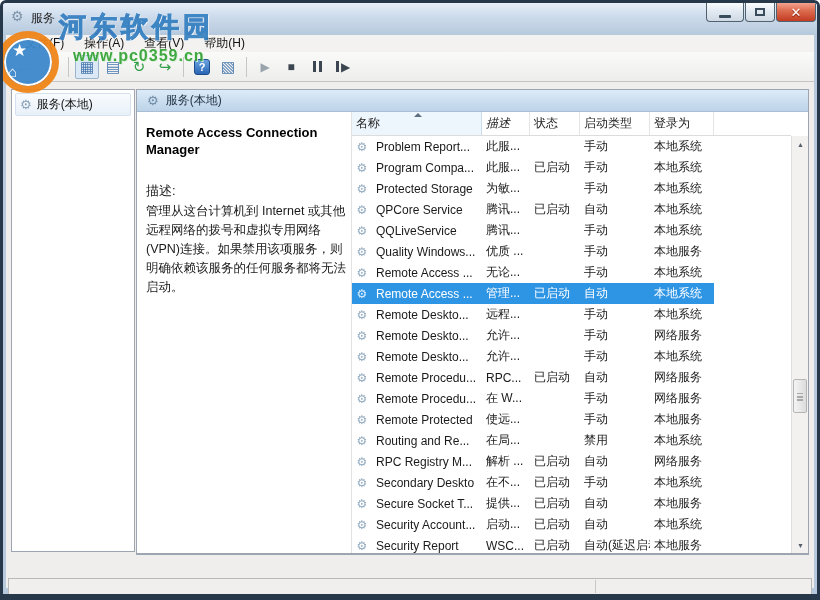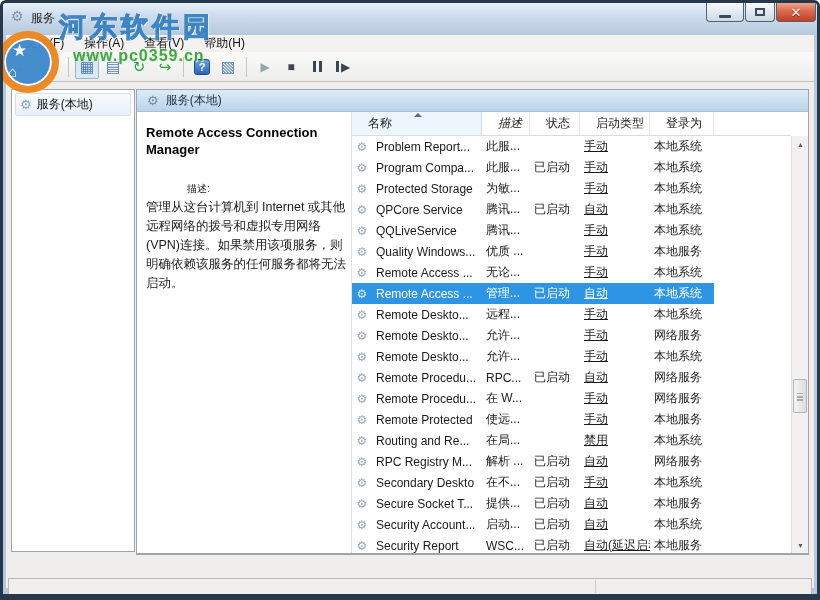--- a/index.html
+++ b/index.html
@@ -60,40 +60,40 @@
   .main-pane { position:absolute; left:130px; top:7px; right:5px; height:465px;
     background:#fff; border:1px solid #9da6b0; overflow:hidden; }
   .pane-header { height:22px; background:linear-gradient(#dcebf8,#bcd3e8);
     border-bottom:1px solid #a9bed2; display:flex; align-items:center; gap:7px; padding-left:10px; }
   .pane-header .gear { font-size:13px; color:#6f8ca6; }
   .pane-header span.lbl { font-size:12px; color:#1d2e40; }
   .pane-body { display:flex; height:calc(100% - 22px); }
   
   .info-pane { width:214px; padding:12px 10px 0 9px; }
   .svc-title { font-size:13px; font-weight:bold; color:#000; line-height:17px; margin-bottom:24px; }
-  .desc-label { font-size:10px; color:#1a1a1a; margin-bottom:2px;margin-left:41px; }
+  .desc-label { font-size:13px; color:#1a1a1a; margin-bottom:2px; }
   .desc-text { font-size:12.5px; color:#1a1a1a; line-height:19px; width:204px; }
   
   .list-pane { position:relative; flex:1; border-left:1px solid #e2e2e2; }
   .lheader { display:flex; height:24px; border-bottom:1px solid #dcdcdc; margin-right:17px; }
-  .hcell { font-size:12px; color:#222; display:flex; align-items:center; padding-left:16px;
+  .hcell { font-size:12px; color:#222; display:flex; align-items:center; padding-left:4px;
     border-right:1px solid #e4e4e4; position:relative; }
   .hcell.hname { width:130px; background:#eef6fd; border-right-color:#cadcee; }
   .sort-arrow { position:absolute; top:1px; left:62px; width:0; height:0;
     border-left:4px solid transparent; border-right:4px solid transparent;
     border-bottom:4px solid #5d6e7f; }
   .hcell.hdesc { width:48px;font-style:italic; } .hcell.hstat { width:50px; }
   .hcell.hstart { width:70px; } .hcell.hlogon { width:64px; }
   .hcell.hfill { flex:1; border-right:none; }
   .lbody { overflow:hidden; height:418px; }
   .lrow { display:flex; align-items:center; height:21px; width:362px; font-size:12px; color:#1a1a1a; }
   .lrow .gear { width:20px; text-align:center; font-size:12px; color:#93abc0; }
   .cell { overflow:hidden; white-space:nowrap; padding-left:4px; }
   .cname { width:110px; } .cdesc { width:48px; } .cstat { width:50px; }
-  .cstart { width:70px;text-decoration:underline; } .clogon { width:64px; }
+  .cstart { width:70px; } .clogon { width:64px; }
   .lrow.selected { background:#2e95e5; color:#fff; }
   .lrow.selected .gear { color:#dceefc; }
   
   .scrollbar { position:absolute; top:24px; right:0; width:17px; bottom:0;
     background:#f2f1f0; border-left:1px solid #e0dedd; }
   .sb-btn { position:absolute; left:0; width:17px; height:16px; display:flex;
     align-items:center; justify-content:center; font-size:7px; color:#57606a; }
   .sb-up { top:0; } .sb-down { bottom:0; }
   .sb-thumb { position:absolute; left:1px; width:14px; top:243px; height:34px;
     background:linear-gradient(90deg,#f4f4f4,#dcdcdc); border:1px solid #b5b5b5; border-radius:2px; }

